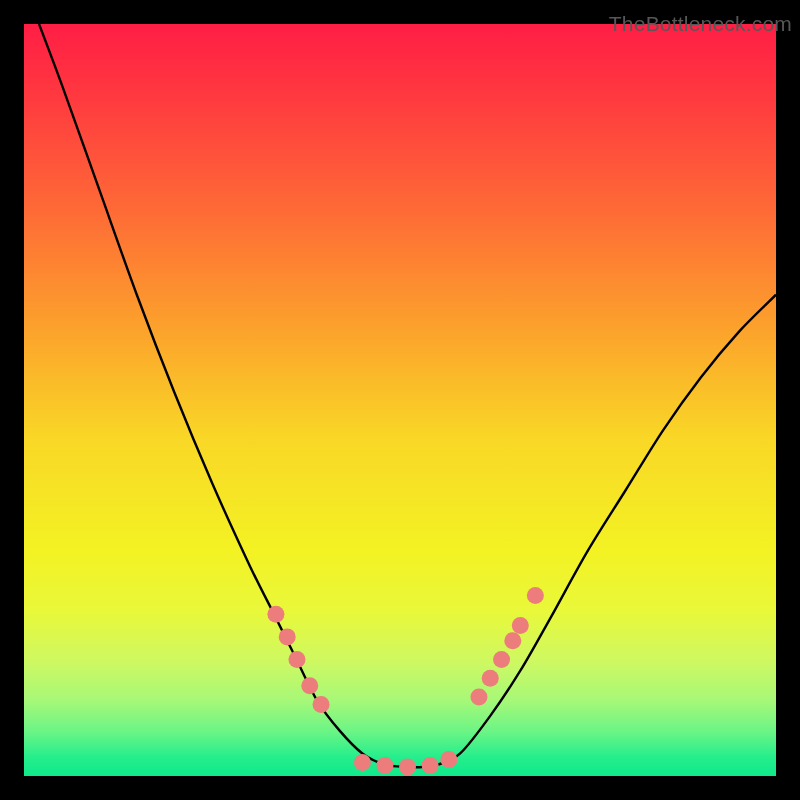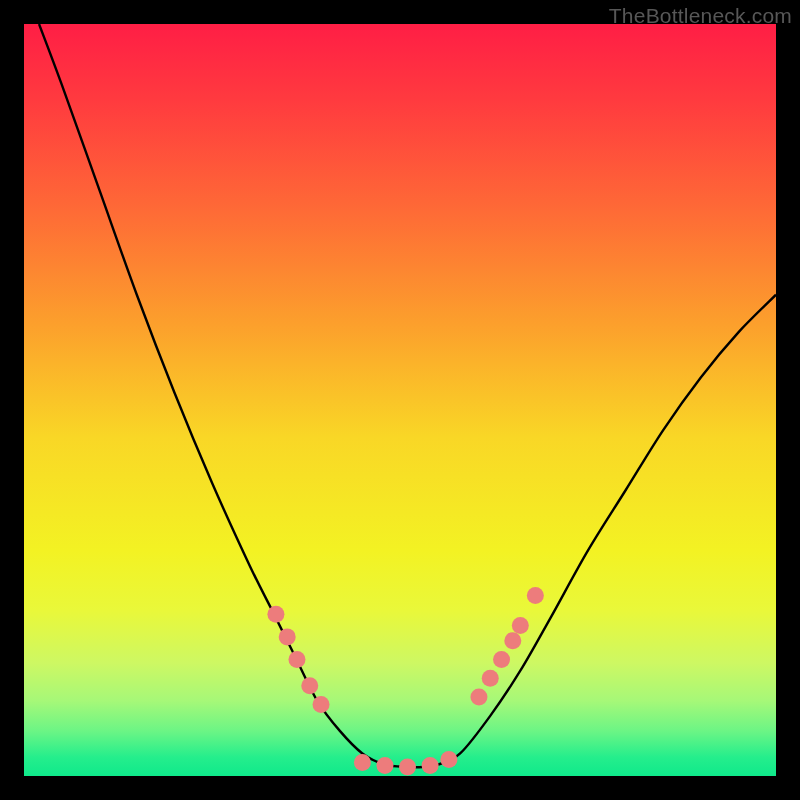--- a/index.html
+++ b/index.html
@@ -21,21 +21,21 @@
   }
   .plot {
     position: absolute;
     left: 0;
     top: 0;
     width: 752px;
     height: 752px;
   }
   .watermark {
     position: absolute;
-    top: 4px;
+    top: 12px;
     right: 8px;
     color: #575757;
     font-size: 21px;
     font-weight: 500;
     letter-spacing: 0.2px;
     z-index: 10;
   }
   svg {
     display: block;
   }

